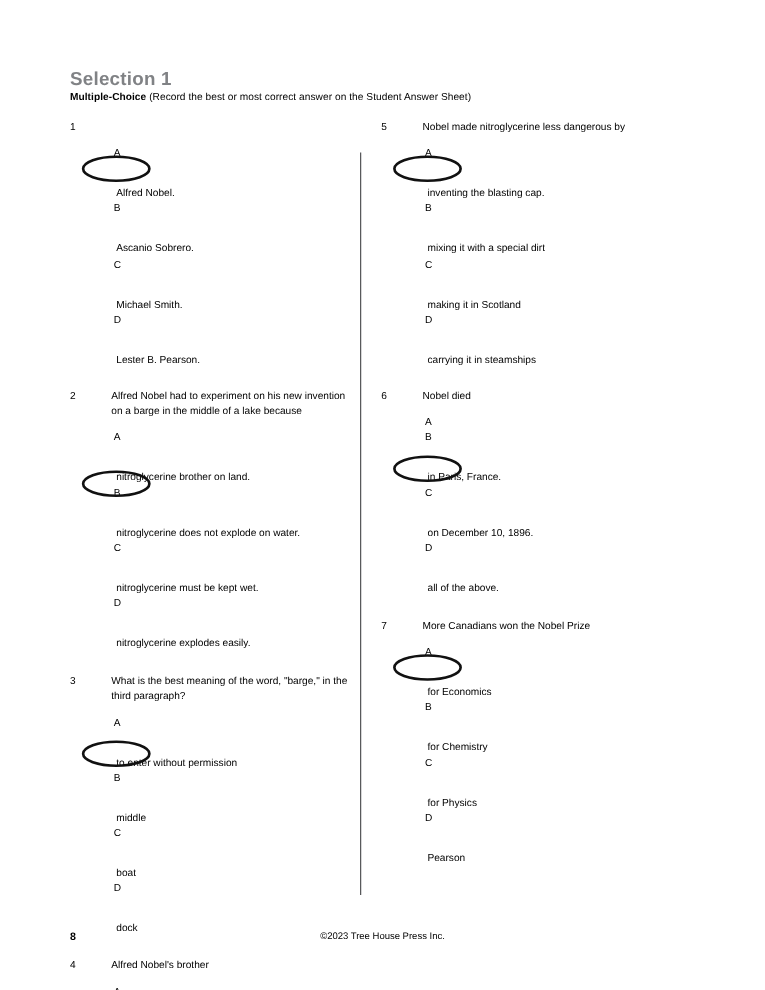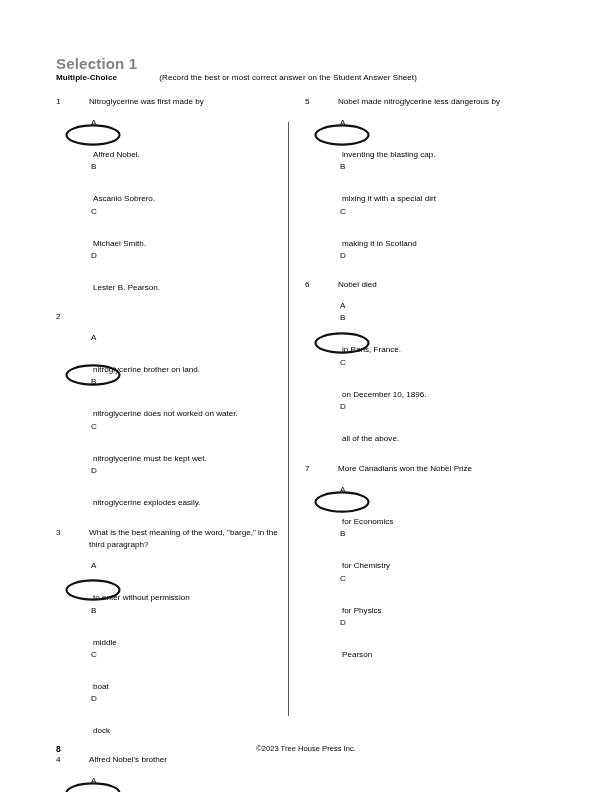--- a/index.html
+++ b/index.html
@@ -34,21 +34,20 @@
     position: absolute;
     left: 56px;
     top: 73px;
     font-size: 8.1px;
     font-weight: bold;
     letter-spacing: 0.05px;
     white-space: nowrap;
   }
   .instructions .paren {
     font-weight: normal;
-    margin-left: 40px;
   }
 
   
   .divider {
     position: absolute;
     left: 288px;
     top: 122px;
     width: 1px;
     height: 594px;
     background: #58595b;
@@ -153,21 +152,20 @@
   <div class="instructions">
     <span>Multiple-Choice</span><span class="paren"> (Record the best or most correct answer on the Student Answer Sheet)</span>
   </div>
 
   <div class="divider"></div>
 
   <div class="column left" id="col-left">
       <div class="question" style="margin-bottom: 17px;">
         <div class="q-head">
           <div class="q-num">1</div>
-          <div class="q-stem">Nitroglycerine was first made by</div>
         </div>
         <div class="options">
           <div class="option">
             <div class="opt-letter">A</div>
             <div class="opt-text">Alfred Nobel.</div>
           </div>
           <div class="option">
             <div class="opt-letter">B</div>
             <div class="opt-text">Ascanio Sobrero.</div>
           </div>
@@ -182,29 +180,30 @@
           <div class="ellipse" style="top: 6px;">
             <svg viewBox="0 0 58 24" preserveAspectRatio="none">
               <ellipse cx="29" cy="12" rx="26.5" ry="9.6" stroke="#111111"></ellipse>
             </svg>
           </div>
         </div>
       </div>
       <div class="question" style="margin-bottom: 18px;">
         <div class="q-head">
           <div class="q-num">2</div>
+          <div class="q-stem">Alfred Nobel had to experiment on his new invention on a barge in the middle of a lake because</div>
         </div>
         <div class="options">
           <div class="option">
             <div class="opt-letter">A</div>
             <div class="opt-text">nitroglycerine brother on land.</div>
           </div>
           <div class="option">
             <div class="opt-letter">B</div>
-            <div class="opt-text">nitroglycerine does not worked on water.</div>
+            <div class="opt-text">nitroglycerine does not explode on water.</div>
           </div>
           <div class="option">
             <div class="opt-letter">C</div>
             <div class="opt-text">nitroglycerine must be kept wet.</div>
           </div>
           <div class="option">
             <div class="opt-letter">D</div>
             <div class="opt-text">nitroglycerine explodes easily.</div>
           </div>
           <div class="ellipse" style="top: 31px;">
@@ -287,20 +286,21 @@
           <div class="option">
             <div class="opt-letter">B</div>
             <div class="opt-text">mixing it with a special dirt</div>
           </div>
           <div class="option">
             <div class="opt-letter">C</div>
             <div class="opt-text">making it in Scotland</div>
           </div>
           <div class="option">
             <div class="opt-letter">D</div>
+            <div class="opt-text">carrying it in steamships</div>
           </div>
           <div class="ellipse" style="top: 6px;">
             <svg viewBox="0 0 58 24" preserveAspectRatio="none">
               <ellipse cx="29" cy="12" rx="26.5" ry="9.6" stroke="#111111"></ellipse>
             </svg>
           </div>
         </div>
       </div>
       <div class="question" style="margin-bottom: 18px;">
         <div class="q-head">

